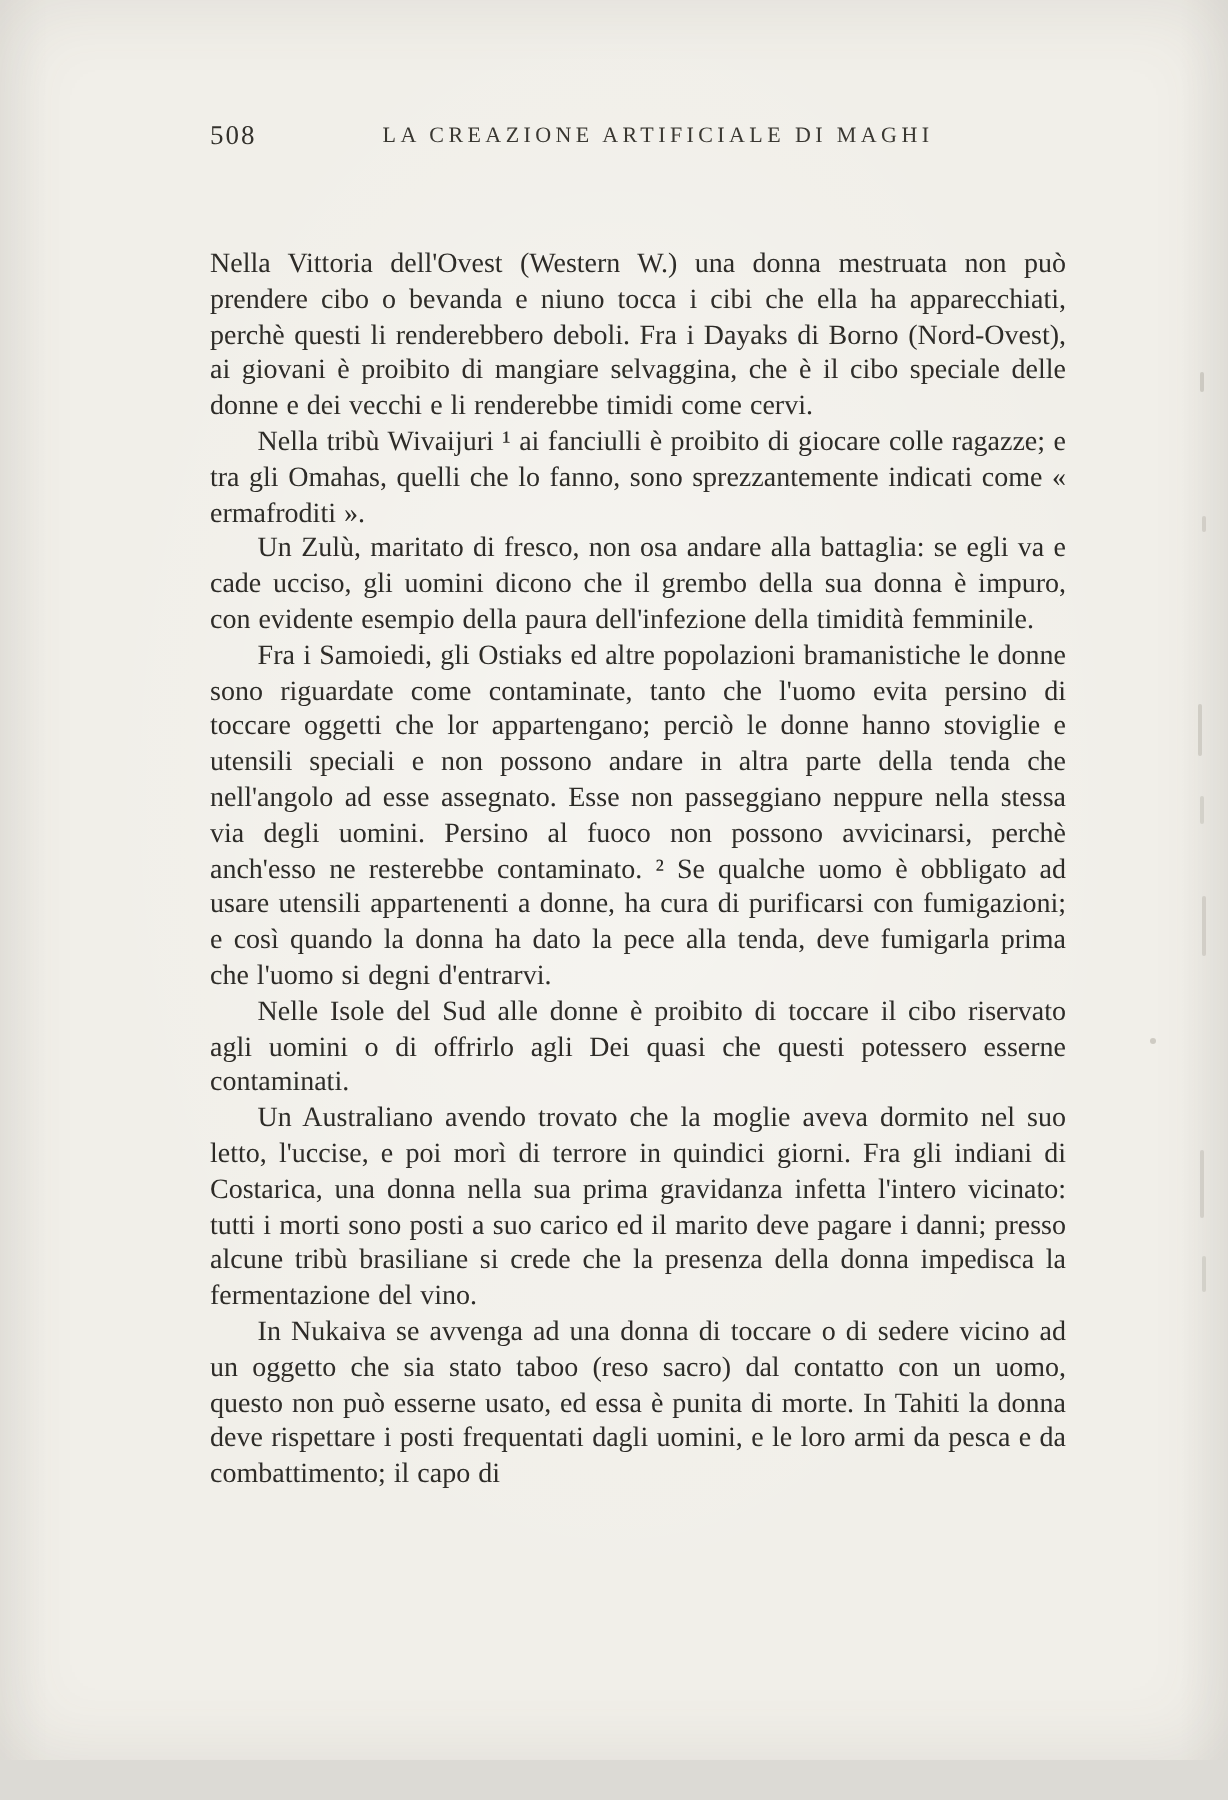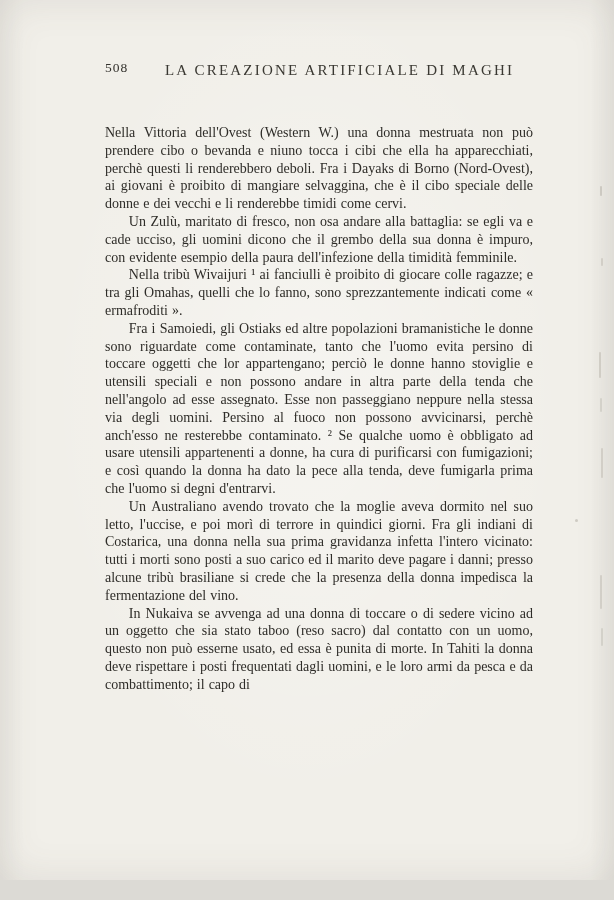--- a/index.html
+++ b/index.html
@@ -38,22 +38,22 @@
     top: 0;
     font-size: 13.5px;
     letter-spacing: 1px;
     color: #33312c;
   }
   .running-header {
     position: absolute;
     left: 60px;
     right: 40px;
     top: 2px;
-    text-align: left;
-    font-size: 15px;
+    text-align: center;
+    font-size: 11px;
     letter-spacing: 2.2px;
     color: #3a3832;
     white-space: nowrap;
   }
   .body-text p {
     margin: 0;
     font-size: 14px;
     line-height: 17.8px;
     text-align: justify;
     text-indent: 1.7em;
@@ -91,23 +91,24 @@
 
   <div class="text-block">
 
     <div class="header-row">
       <span class="page-number">508</span>
       <span class="running-header">LA CREAZIONE ARTIFICIALE DI MAGHI</span>
     </div>
 
     <div class="body-text">
       <p class="noindent">Nella Vittoria dell'Ovest (Western W.) una donna mestruata non può prendere cibo o bevanda e niuno tocca i cibi che ella ha apparecchiati, perchè questi li renderebbero deboli. Fra i Dayaks di Borno (Nord-Ovest), ai giovani è proibito di mangiare selvaggina, che è il cibo speciale delle donne e dei vecchi e li renderebbe timidi come cervi.</p>
+      <p>Nella tribù Wivaijuri ¹ ai fanciulli è proibito di giocare colle ragazze; e tra gli Omahas, quelli che lo fanno, sono sprezzantemente indicati come « ermafroditi ».</p>
       <p>Un Zulù, maritato di fresco, non osa andare alla battaglia: se egli va e cade ucciso, gli uomini dicono che il grembo della sua donna è impuro, con evidente esempio della paura dell'infezione della timidità femminile.</p>
-      <p>Nella tribù Wivaijuri ¹ ai fanciulli è proibito di giocare colle ragazze; e tra gli Omahas, quelli che lo fanno, sono sprezzantemente indicati come « ermafroditi ».</p>
       <p>Fra i Samoiedi, gli Ostiaks ed altre popolazioni bramanistiche le donne sono riguardate come contaminate, tanto che l'uomo evita persino di toccare oggetti che lor appartengano; perciò le donne hanno stoviglie e utensili speciali e non possono andare in altra parte della tenda che nell'angolo ad esse assegnato. Esse non passeggiano neppure nella stessa via degli uomini. Persino al fuoco non possono avvicinarsi, perchè anch'esso ne resterebbe contaminato. ² Se qualche uomo è obbligato ad usare utensili appartenenti a donne, ha cura di purificarsi con fumigazioni; e così quando la donna ha dato la pece alla tenda, deve fumigarla prima che l'uomo si degni d'entrarvi.</p>
+      <p>Nelle Isole del Sud alle donne è proibito di toccare il cibo riservato agli uomini o di offrirlo agli Dei quasi che questi potessero esserne contaminati.</p>
       <p>Un Australiano avendo trovato che la moglie aveva dormito nel suo letto, l'uccise, e poi morì di terrore in quindici giorni. Fra gli indiani di Costarica, una donna nella sua prima gravidanza infetta l'intero vicinato: tutti i morti sono posti a suo carico ed il marito deve pagare i danni; presso alcune tribù brasiliane si crede che la presenza della donna impedisca la fermentazione del vino.</p>
       <p>In Nukaiva se avvenga ad una donna di toccare o di sedere vicino ad un oggetto che sia stato taboo (reso sacro) dal contatto con un uomo, questo non può esserne usato, ed essa è punita di morte. In Tahiti la donna deve rispettare i posti frequentati dagli uomini, e le loro armi da pesca e da combattimento; il capo di</p>
     </div>
 
 
   </div>
 
   <div class="artifact a1"></div>
   <div class="artifact a2"></div>
   <div class="artifact a3"></div>

